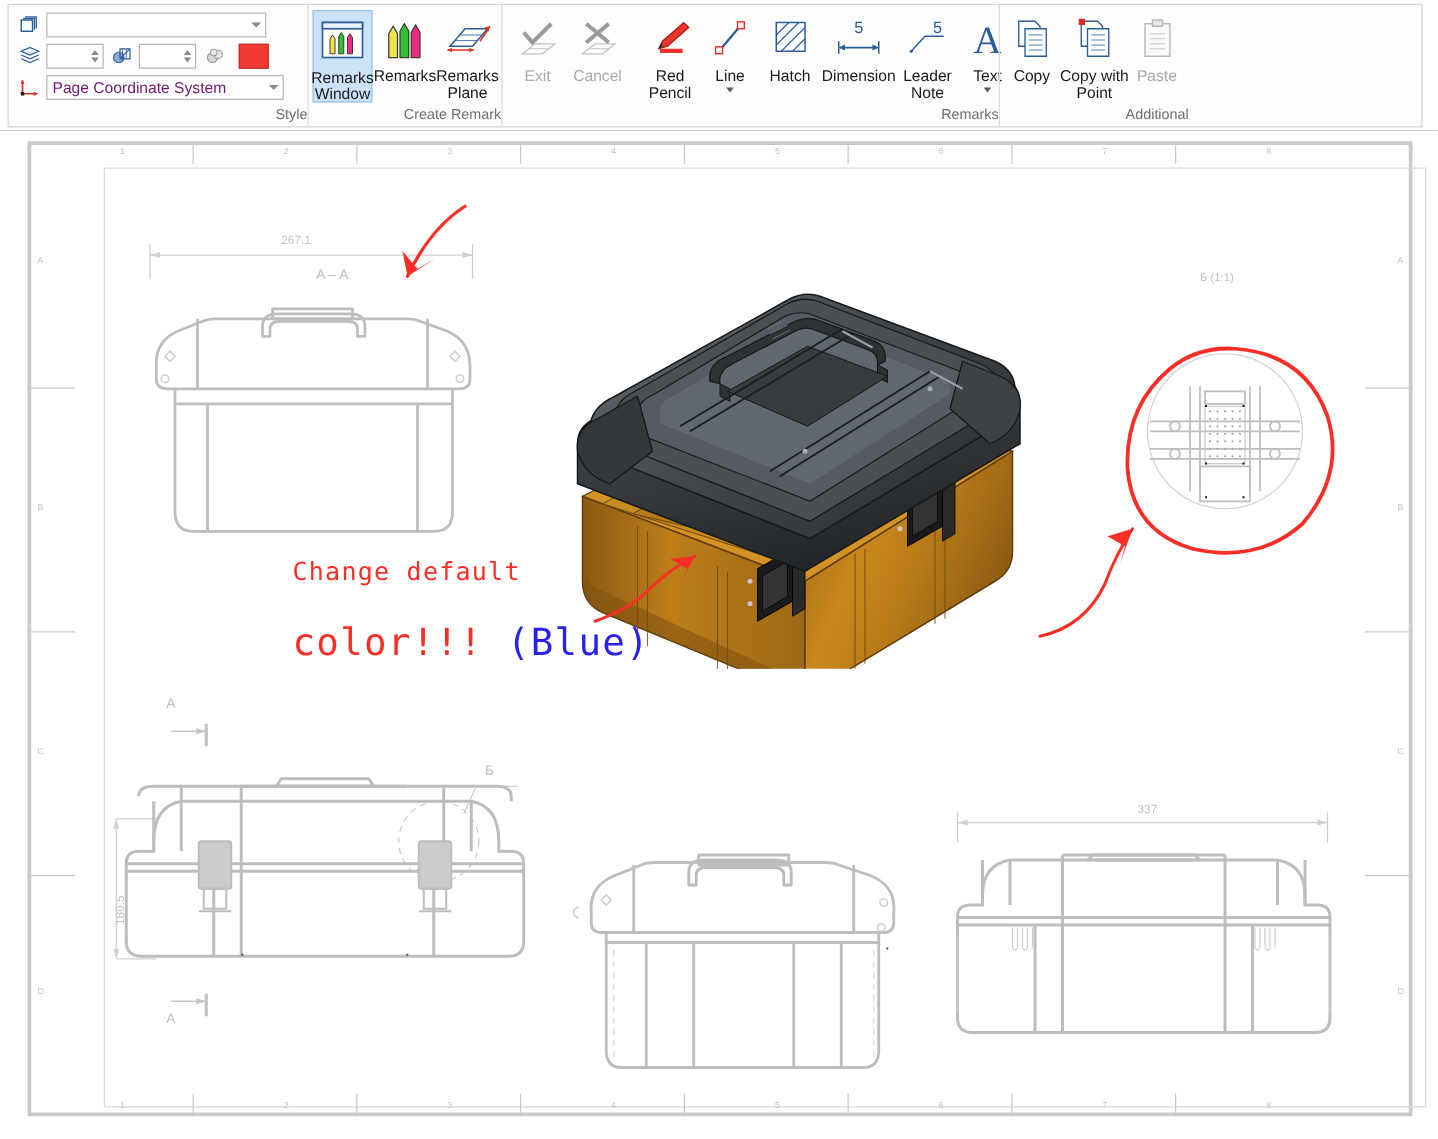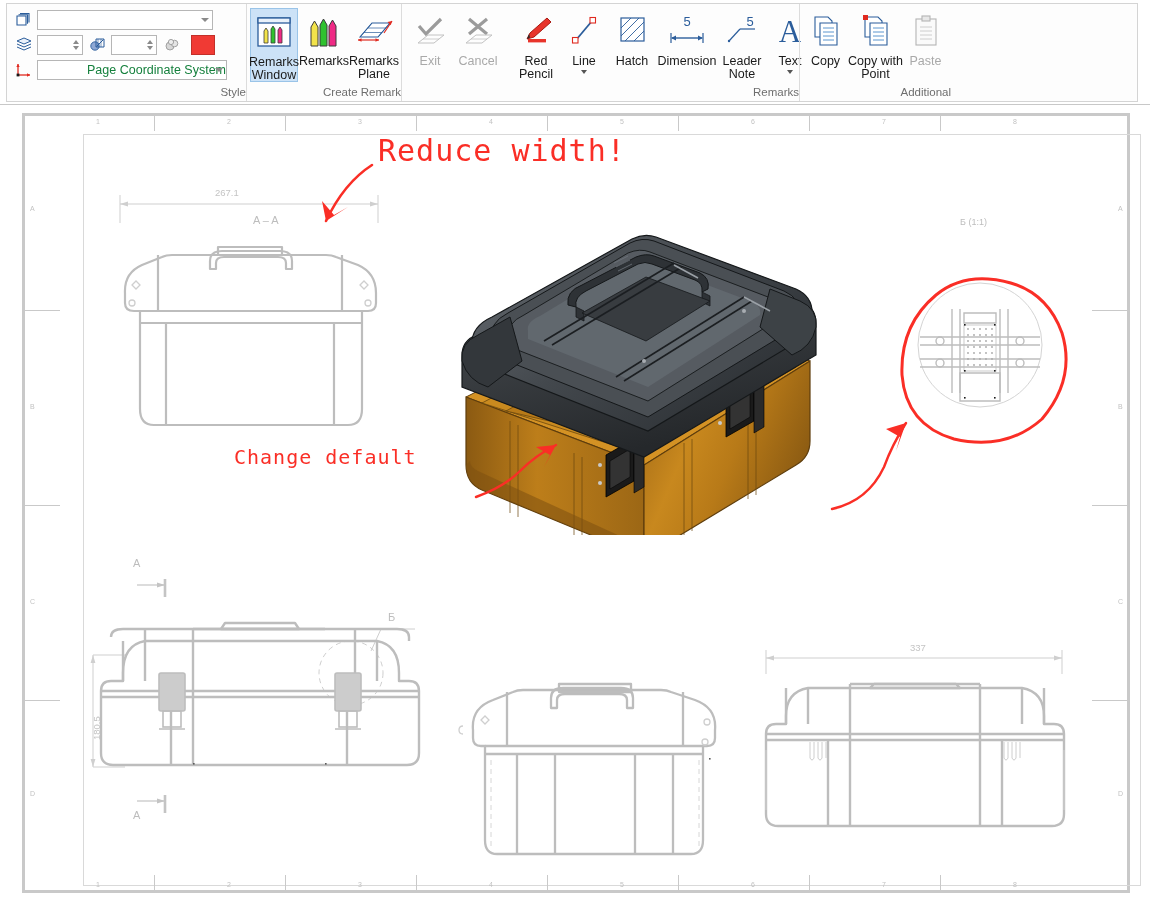--- a/index.html
+++ b/index.html
@@ -49,21 +49,21 @@
   }
 
   
   #grp-style { width: 239px; }
   #grp-style .rgroup-body { flex-direction: column; padding: 4px 4px 0 4px; }
   .srow { display: flex; flex-direction: row; align-items: center; height: 24px; margin-bottom: 1px; }
   .s-icon { width: 26px; height: 22px; display: flex; align-items: center; justify-content: center; }
   .combo {
     height: 20px; border: 1px solid #b6b6b6; background: #fff;
     display: flex; align-items: center; position: relative;
-    font-size: 12.5px; color: #15803d; padding-left: 19px; justify-content: flex-end;
+    font-size: 12.5px; color: #701a75; padding-left: 4px;
   }
   .combo .arrow {
     position: absolute; right: 3px; top: 50%; margin-top: -2px;
     width: 0; height: 0; border-left: 4px solid transparent;
     border-right: 4px solid transparent; border-top: 4px solid #8a8a8a;
   }
   #combo-layer { width: 176px; }
   #combo-pcs   { width: 190px; }
   .spin {
     width: 46px; height: 20px; border: 1px solid #b6b6b6; background: #fff;
@@ -503,21 +503,21 @@
         <path d="M100 76 Q100 66 112 66 L170 66 Q182 66 182 76 L182 84 L176 84 L176 78 Q176 72 168 72 L114 72 Q106 72 106 78 L106 84 L100 84 Z"></path>
         <path d="M108 62 L172 62 L172 70 L108 70 Z"></path>
       </g>
       <g stroke="#cfcfcf" fill="none" stroke-width="1.3">
         <path d="M22 100 L26 96 L30 100 L26 104 Z"></path>
         <path d="M250 100 L254 96 L258 100 L254 104 Z"></path>
         <circle cx="258" cy="118" r="3"></circle>
         <circle cx="22" cy="118" r="3"></circle>
       </g>
     </svg>
-    <div class="dim-txt" style="left:105px;top:2px;">267.1</div>
+    <div class="dim-txt" style="left:115px;top:2px;">267.1</div>
     <div class="cad-label" style="left:110px;top:29px;margin-left:33px;">A – A</div>
   </div>
 
   <div class="view" style="left:448px;top:60px;width:380px;height:370px;">
     <svg width="380" height="370" viewBox="0 0 380 370">
       <defs>
         <linearGradient id="bodyG" x1="0" y1="0" x2="1" y2="0.5">
           <stop offset="0%" stop-color="#9a6415"></stop>
           <stop offset="38%" stop-color="#c8881e"></stop>
           <stop offset="62%" stop-color="#b87a18"></stop>
@@ -808,27 +808,27 @@
         <path d="M254 102 L254 118 M258 102 L258 118 M262 102 L262 118 M266 102 L266 118 M270 102 L270 118"></path>
         <path d="M254 118 Q256 122 258 118 M262 118 Q264 122 266 118"></path>
       </g>
       <g stroke="#cfcfcf" fill="none" stroke-width="1">
         <path d="M16 110 L16 170 M314 110 L314 170"></path>
       </g>
     </svg>
     <div class="dim-txt" style="left:160px;top:2px;">337</div>
   </div>
 
-  <div class="annot" style="left:378px;top:28px;font-size:30px;">Reduce width!</div>
   <svg style="position:absolute;left:300px;top:52px;" width="90" height="90" viewBox="0 0 90 90">
     <path d="M72 8 Q44 26 26 64" fill="none" stroke="#fa2e26" stroke-width="2.6" stroke-linecap="round"></path>
     <path d="M26 64 L22 44 L34 58 L48 50 Z" fill="#fa2e26"></path>
   </svg>
 
   <div class="annot" style="left:234px;top:340px;font-size:20px;">Change default</div>
+  <div class="annot" style="left:234px;top:392px;font-size:30px;"><span>color!!! </span><span class="blue">(Blue)</span></div>
   <svg style="position:absolute;left:470px;top:326px;" width="110" height="80" viewBox="0 0 110 80">
     <path d="M6 66 Q34 56 50 40 Q66 24 86 14" fill="none" stroke="#fa2e26" stroke-width="2.4" stroke-linecap="round"></path>
     <path d="M86 14 L66 16 L80 24 L74 36 Z" fill="#fa2e26"></path>
   </svg>
 
   <svg style="position:absolute;left:820px;top:300px;" width="110" height="110" viewBox="0 0 110 110">
     <path d="M12 104 Q48 96 64 62 Q72 40 86 18" fill="none" stroke="#fa2e26" stroke-width="2.4" stroke-linecap="round"></path>
     <path d="M86 18 L66 24 L80 32 L76 46 Z" fill="#fa2e26"></path>
   </svg>
 

